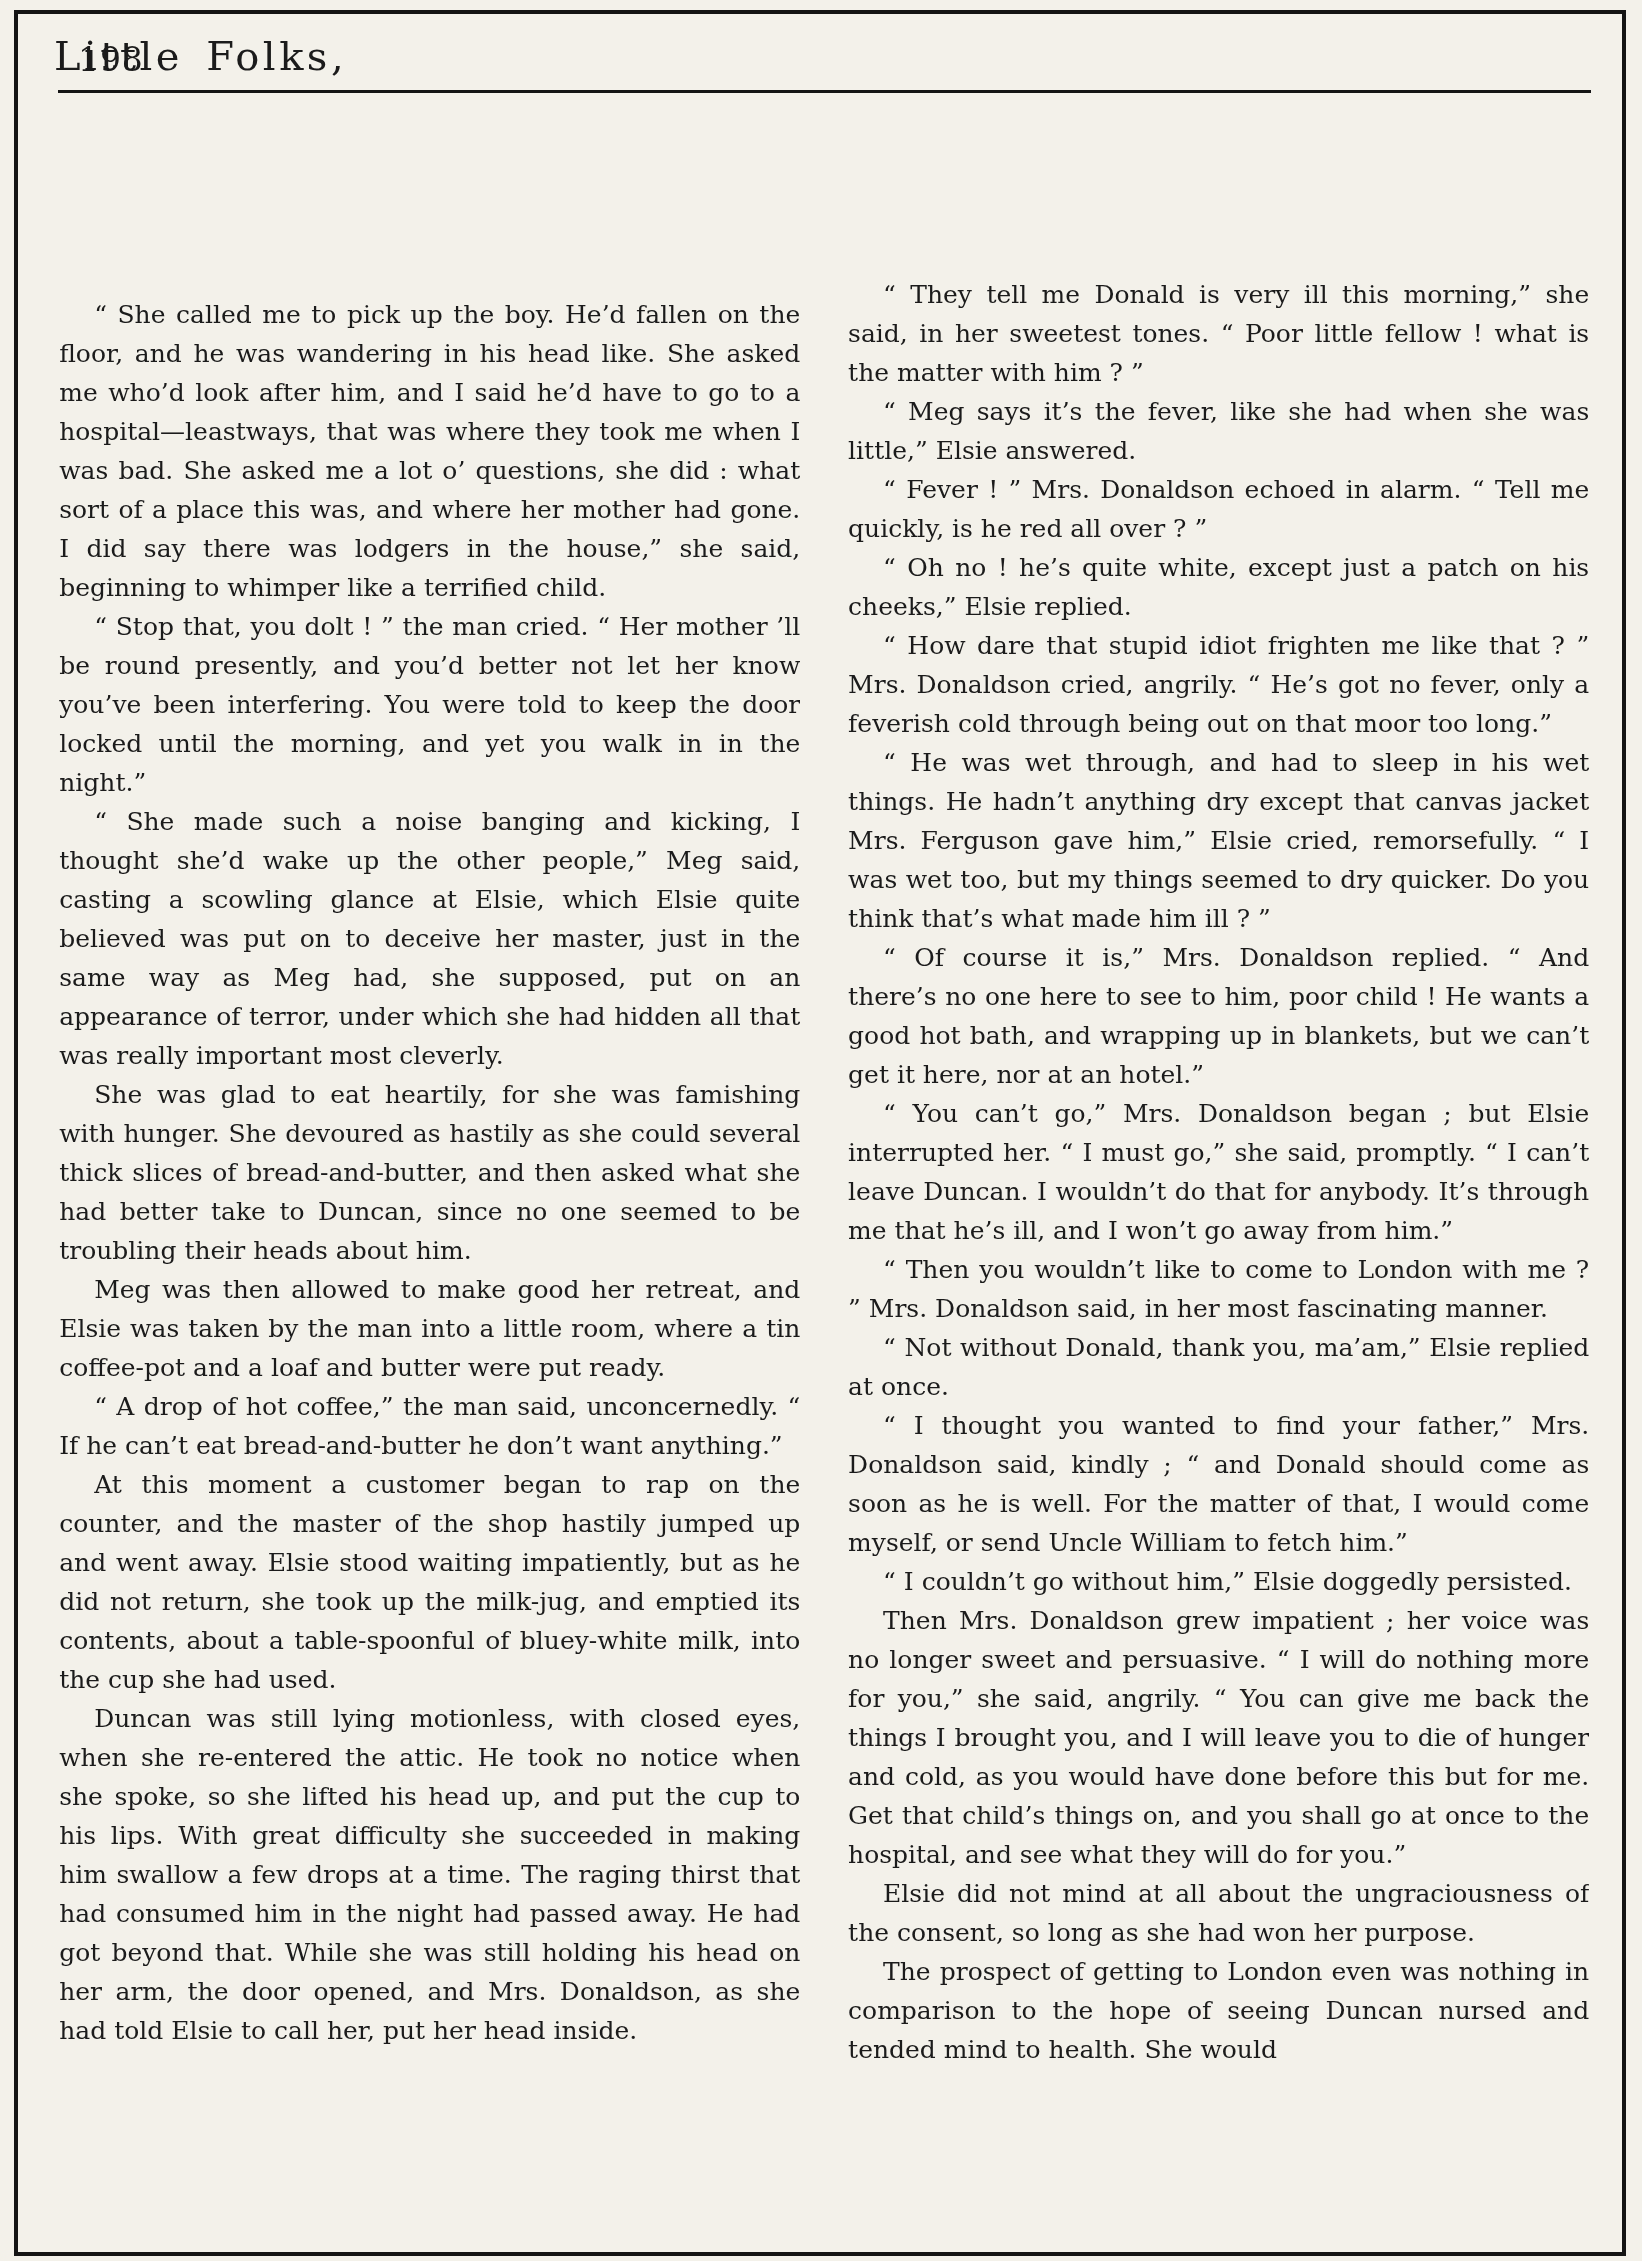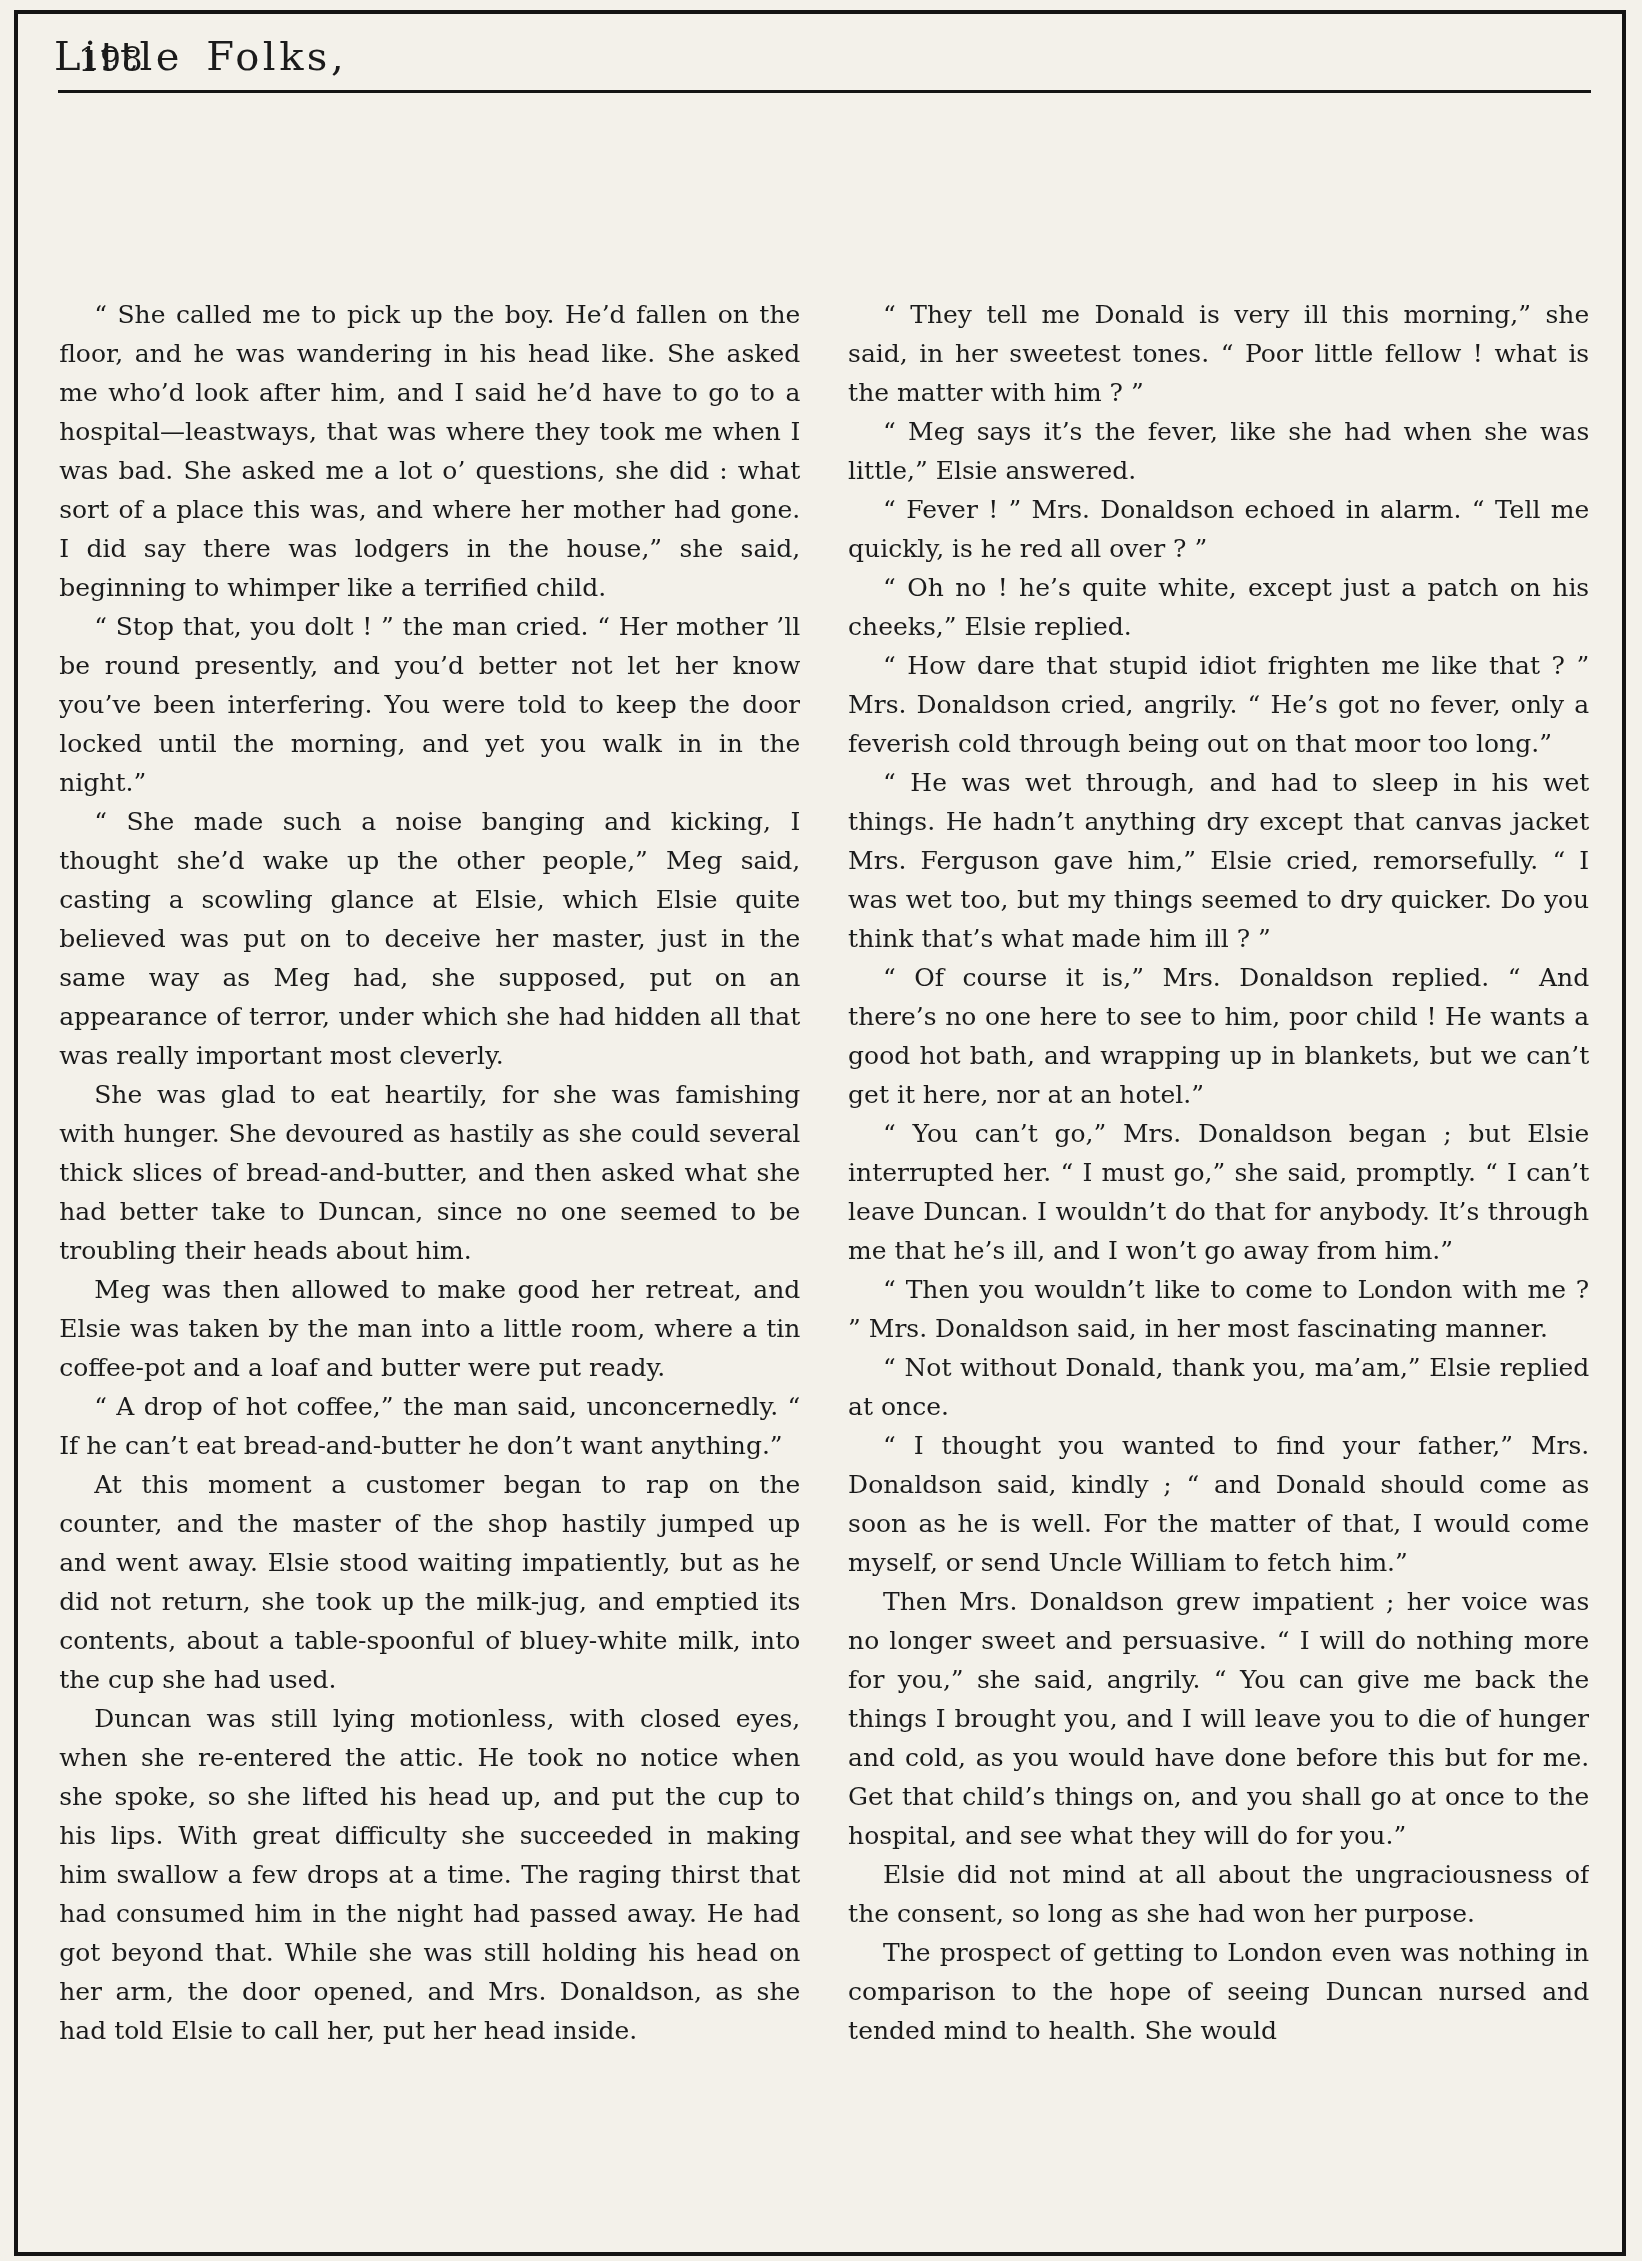--- a/index.html
+++ b/index.html
@@ -109,20 +109,21 @@
       <p>“ Meg says it’s the fever, like she had when she was little,” Elsie answered.</p>
       <p>“ Fever ! ”  Mrs. Donaldson echoed in alarm. “ Tell me quickly, is he red all over ? ”</p>
       <p>“ Oh no ! he’s quite white, except just a patch on his cheeks,” Elsie replied.</p>
       <p>“ How dare that stupid idiot frighten me like that ? ”  Mrs. Donaldson cried, angrily.  “ He’s got no fever, only a feverish cold through being out on that moor too long.”</p>
       <p>“ He was wet through, and had to sleep in his wet things.  He hadn’t anything dry except that canvas jacket Mrs. Ferguson gave him,” Elsie cried, remorsefully.  “ I was wet too, but my things seemed to dry quicker.  Do you think that’s what made him ill ? ”</p>
       <p>“ Of course it is,” Mrs. Donaldson replied.  “ And there’s no one here to see to him, poor child !  He wants a good hot bath, and wrapping up in blankets, but we can’t get it here, nor at an hotel.”</p>
       <p>“ You can’t go,” Mrs. Donaldson began ; but Elsie interrupted her.  “ I must go,” she said, promptly.  “ I can’t leave Duncan.  I wouldn’t do that for anybody.  It’s through me that he’s ill, and I won’t go away from him.”</p>
       <p>“ Then you wouldn’t like to come to London with me ? ”  Mrs. Donaldson said, in her most fascinating manner.</p>
       <p>“ Not without Donald, thank you, ma’am,” Elsie replied at once.</p>
       <p>“ I thought you wanted to find your father,” Mrs. Donaldson said, kindly ; “ and Donald should come as soon as he is well.  For the matter of that, I would come myself, or send Uncle William to fetch him.”</p>
+      <p>“ I couldn’t go without him,” Elsie doggedly persisted.</p>
       <p>Then Mrs. Donaldson grew impatient ; her voice was no longer sweet and persuasive.  “ I will do nothing more for you,” she said, angrily.  “ You can give me back the things I brought you, and I will leave you to die of hunger and cold, as you would have done before this but for me.  Get that child’s things on, and you shall go at once to the hospital, and see what they will do for you.”</p>
       <p>Elsie did not mind at all about the ungraciousness of the consent, so long as she had won her purpose.</p>
       <p>The prospect of getting to London even was nothing in comparison to the hope of seeing Duncan nursed and tended mind to health.  She would</p>
     </div>
 
   </div>
 </div>
 
 
 </body></html>

